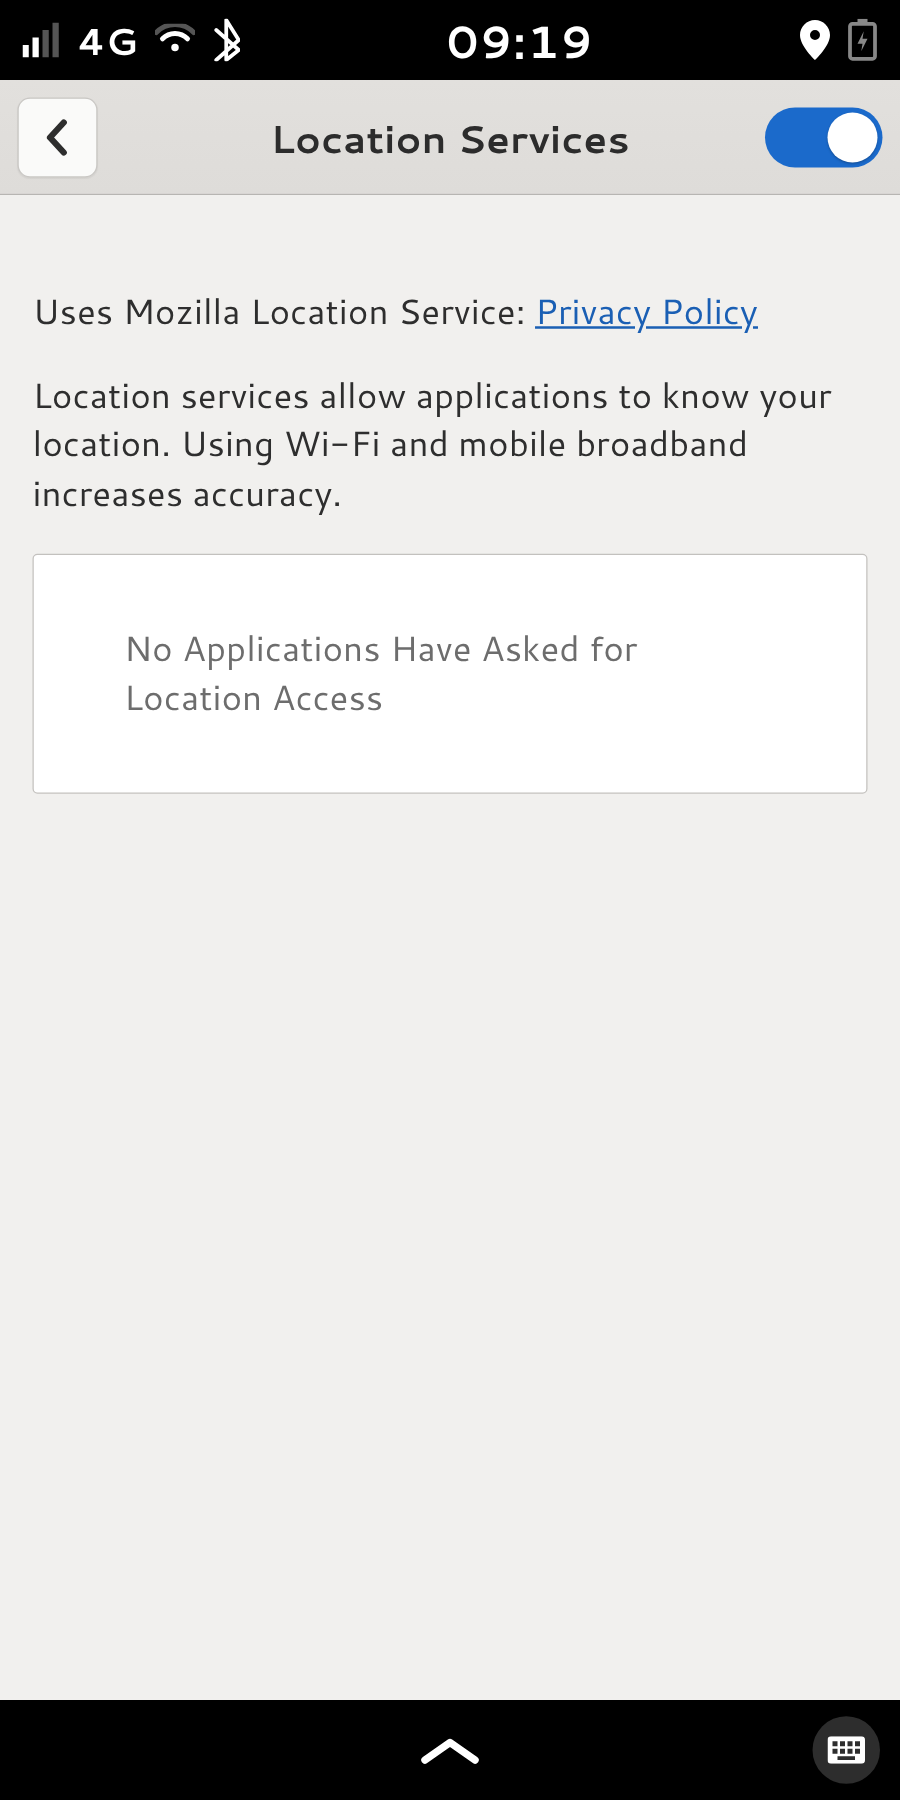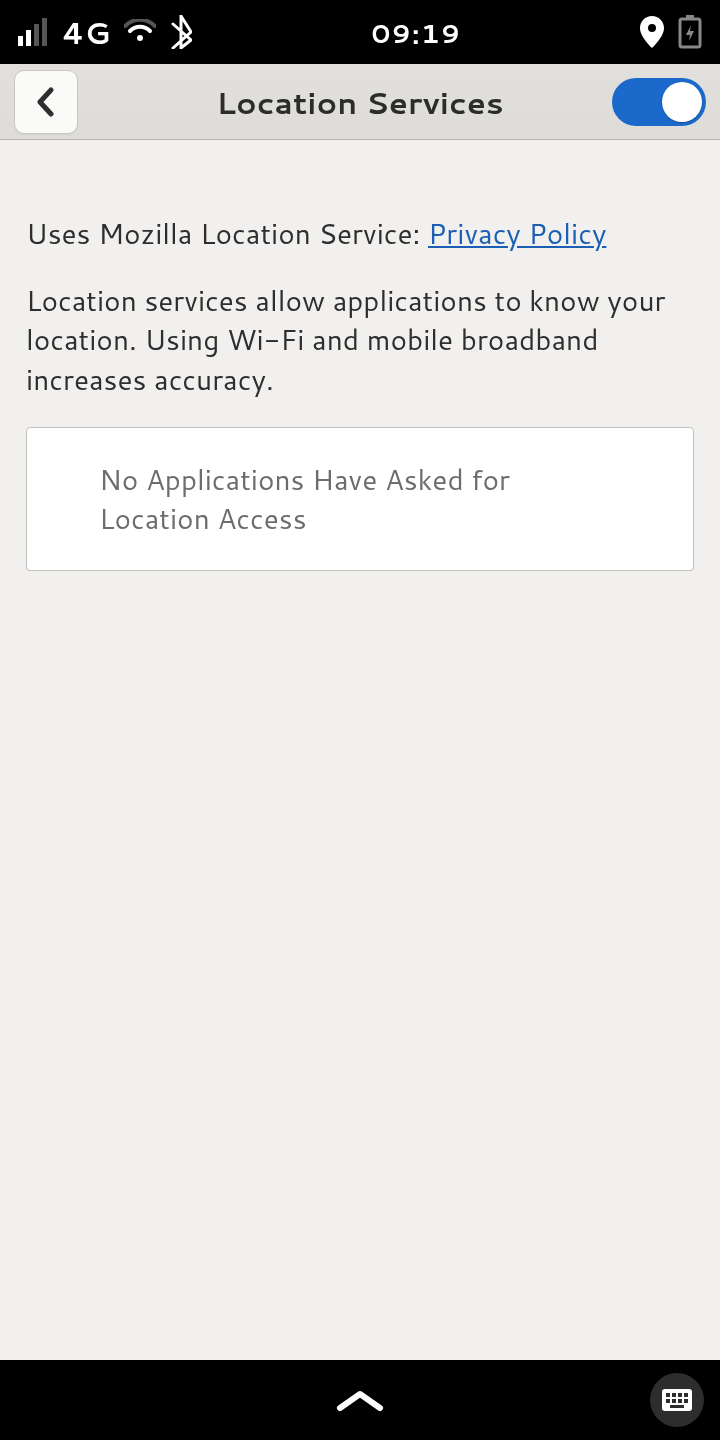--- a/index.html
+++ b/index.html
@@ -1,38 +1,38 @@
 <!DOCTYPE html>
 <html><head>
   <meta charset="utf-8">
   <style>
     * { box-sizing: border-box; margin: 0; padding: 0; }
     html, body { width: 720px; height: 1440px; font-family: Cantarell, -apple-system, "Segoe UI", sans-serif; background: #f1f0ee; overflow: hidden; }
 
     
     .statusbar { height: 64px; background: #000; color: #fff; display: flex; align-items: center; padding: 0 18px; justify-content: space-between; gap: 37px; }
     .status-left, .status-right { display: flex; align-items: center; gap: 14px; }
-    .status-center { font-size: 27px; font-weight: 700; letter-spacing: 1px; }
+    .status-center { font-size: 36px; font-weight: 700; letter-spacing: 1px; }
     .net-label { font-size: 30px; font-weight: 600; }
     .icon { display: inline-flex; align-items: center; justify-content: center; }
 
     
-    .headerbar { height: 76px; background: linear-gradient(#e2e0dd, #dedcd9); border-bottom: 1px solid #b7b5b2; display: flex; align-items: center; padding: 0 14px; position: relative; }
+    .headerbar { height: 92px; background: linear-gradient(#e2e0dd, #dedcd9); border-bottom: 1px solid #b7b5b2; display: flex; align-items: center; padding: 0 14px; position: relative; }
     .back-btn { width: 64px; height: 64px; border: 1px solid #c9c7c4; border-radius: 10px; background: #fafaf9; display: flex; align-items: center; justify-content: center; box-shadow: 0 1px 1px rgba(0,0,0,.05); }
     .headerbar-title { position: absolute; left: 0; right: 0; text-align: center; font-size: 31px; font-weight: 700; color: #2c2c2c; pointer-events: none; }
     .toggle-wrap { margin-left: auto; }
     .switch { width: 94px; height: 48px; border-radius: 24px; background: #1b6acb; position: relative; cursor: pointer; }
     .switch-knob { width: 40px; height: 40px; border-radius: 50%; background: #fff; position: absolute; top: 4px; right: 4px; box-shadow: 0 1px 2px rgba(0,0,0,.25); }
 
     
     .content { padding: 74px 26px 0 26px; }
     .para { font-size: 28px; line-height: 1.4; color: #2e2e2e; margin-bottom: 28px; }
     .link { color: #1a5fb4; text-decoration: underline; }
 
-    .card { border: 1px solid #c3c1be; background: #fff; border-radius: 4px; padding: 32px 72px; margin-top: 16px; }
+    .card { border: 1px solid #c3c1be; background: #fff; border-radius: 4px; padding: 56px 72px; margin-top: 16px; }
     .card-text { font-size: 28px; line-height: 1.4; color: #6d6d6d; }
 
     
     .bottombar { position: absolute; bottom: 0; left: 0; right: 0; height: 80px; background: #000; color: #fff; display: flex; align-items: center; justify-content: center; }
     .kbd-btn { position: absolute; right: 16px; top: 50%; transform: translateY(-50%); width: 54px; height: 54px; border-radius: 50%; background: #2d2d2d; display: flex; align-items: center; justify-content: center; }
   </style>
 </head>
 <body>
 
 <div class="statusbar">

